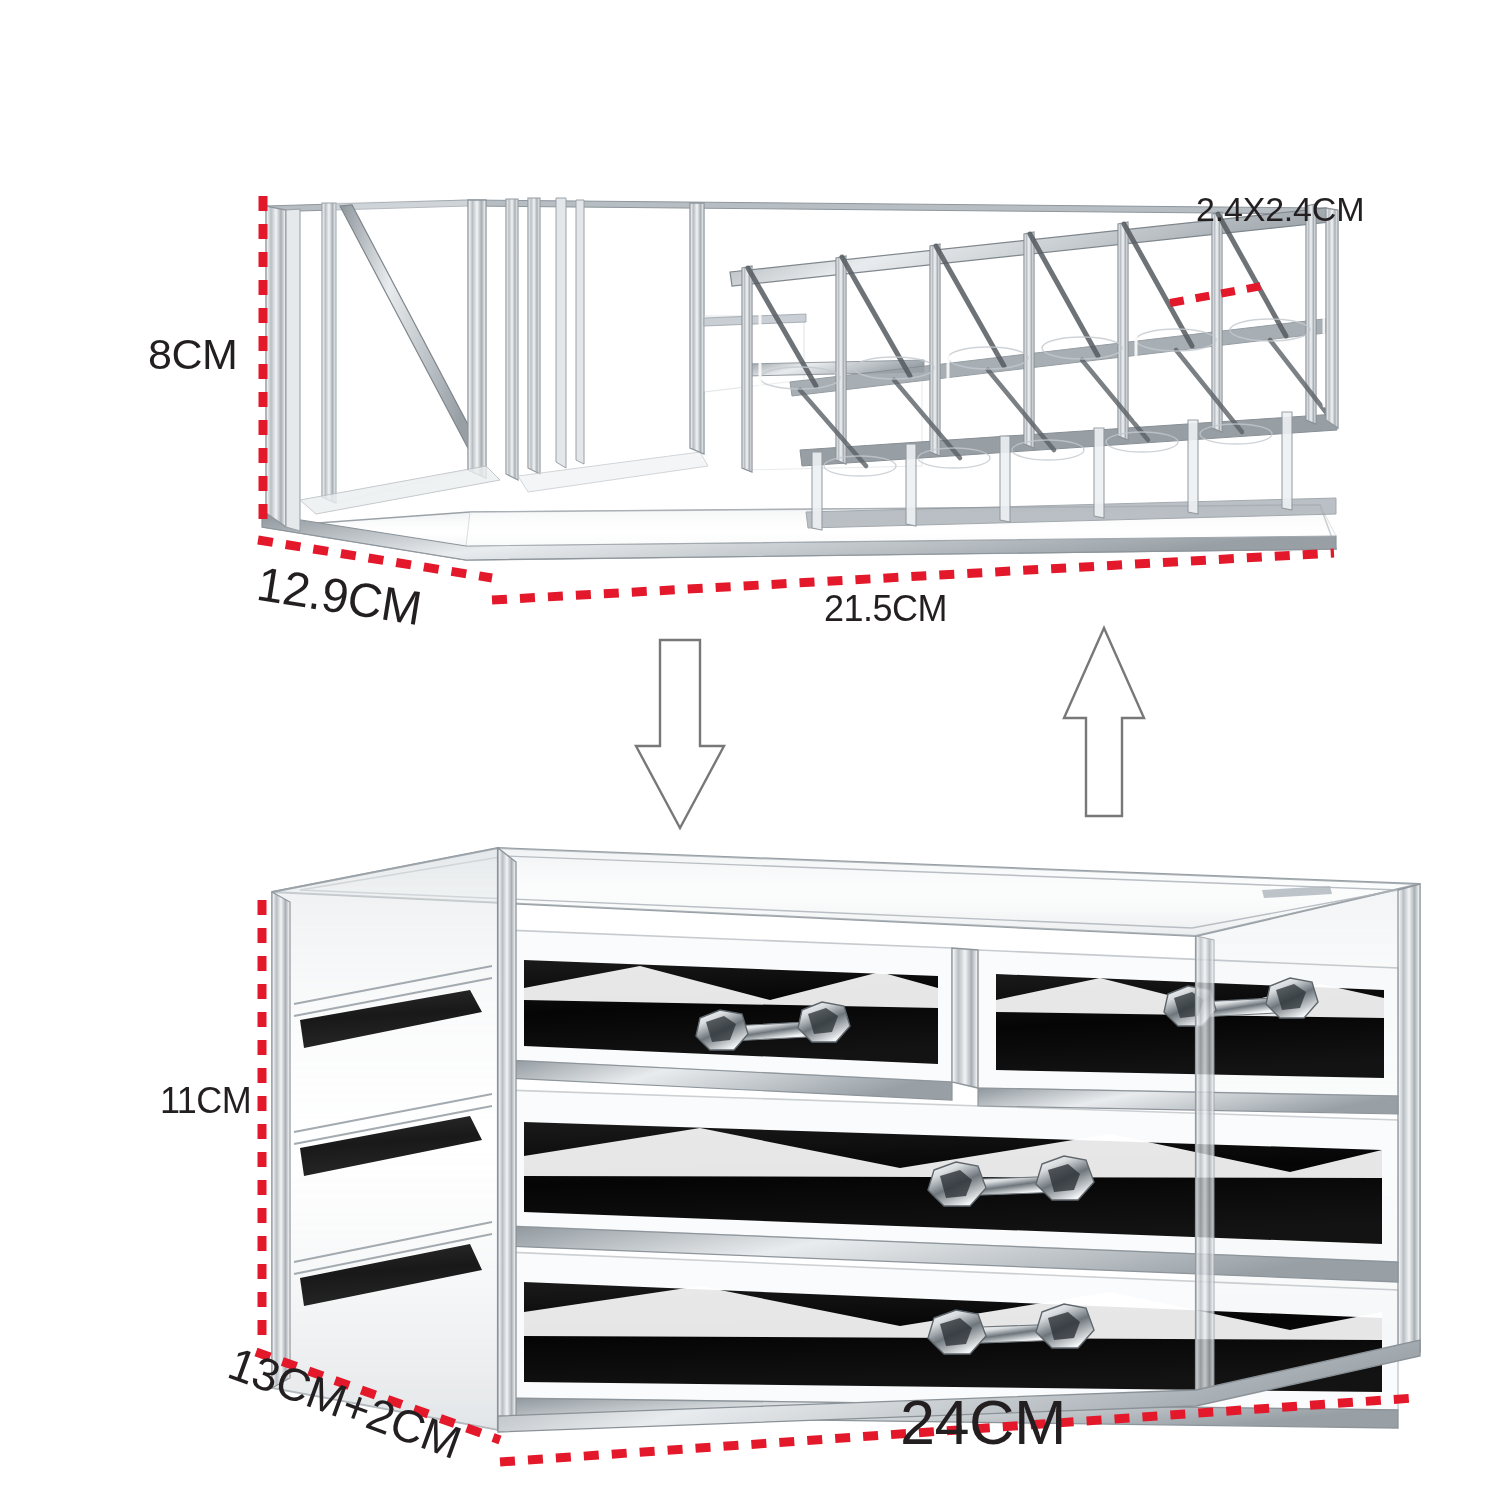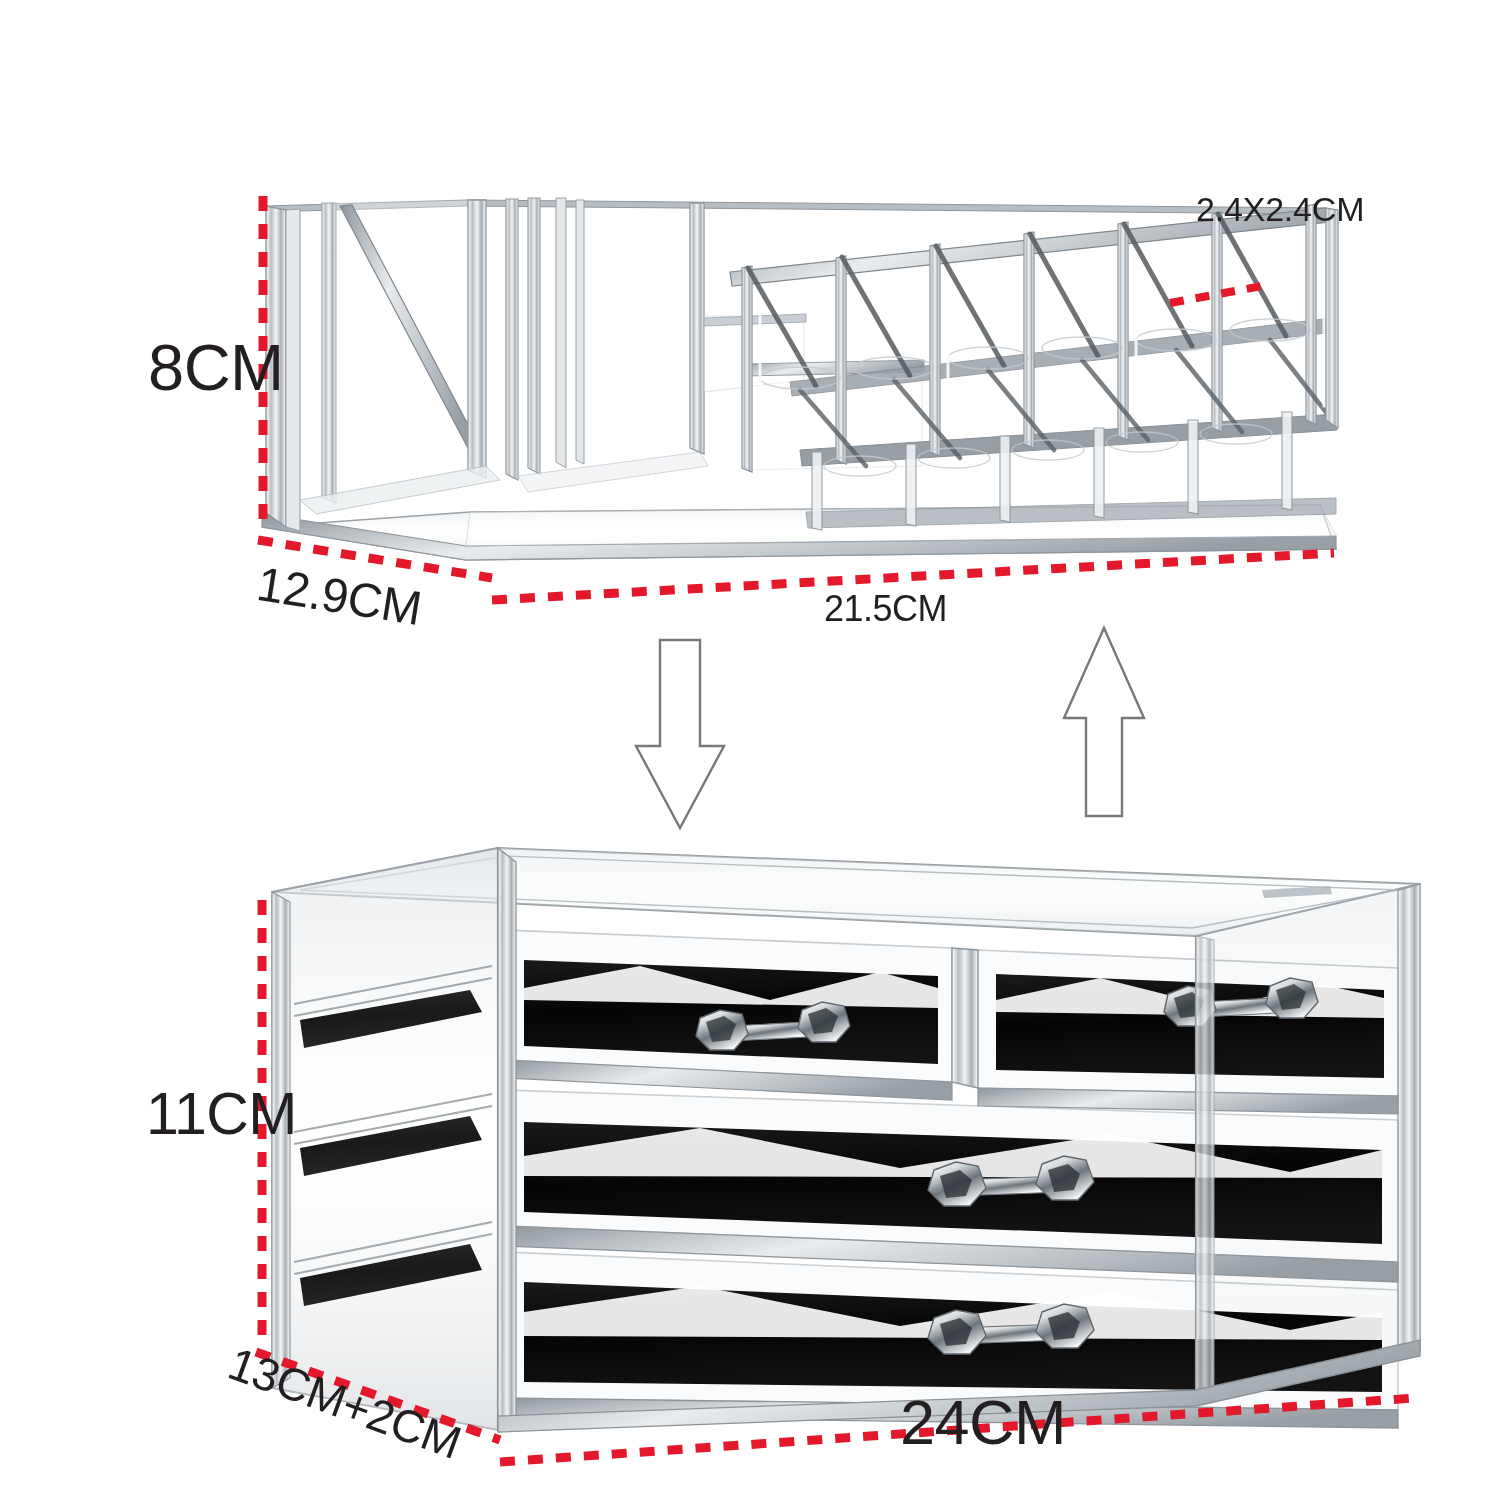--- a/index.html
+++ b/index.html
@@ -29,25 +29,25 @@
     overflow: visible;
   }
   .dim-label {
     position: absolute;
     color: #231f20;
     font-family: "Liberation Sans", sans-serif;
     font-weight: 400;
     white-space: nowrap;
     letter-spacing: -0.5px;
   }
-  .lbl-8cm    { left: 148px; top: 330px;  font-size: 65px; }
+  .lbl-8cm    { left: 148px; top: 330px;  font-size: 43px; }
   .lbl-129cm  { left: 262px; top: 556px;  font-size: 48px; transform: rotate(9deg); transform-origin: 0 0; }
   .lbl-215cm  { left: 824px; top: 588px;  font-size: 36px; }
   .lbl-24x24  { left: 1196px; top: 190px; font-size: 34px; letter-spacing: -0.2px;}
-  .lbl-11cm   { left: 146px; top: 1080px; font-size: 59px; }
+  .lbl-11cm   { left: 160px; top: 1080px; font-size: 36px; }
   .lbl-13cm   { left: 240px; top: 1336px; font-size: 46px; transform: rotate(20deg); transform-origin: 0 0; }
   .lbl-24cm   { left: 900px; top: 1386px; font-size: 63px; }
 </style>
 </head>
 <body>
 
 <div id="stage">
 
   <svg class="layer" viewBox="0 0 1500 1500">
     <defs>

